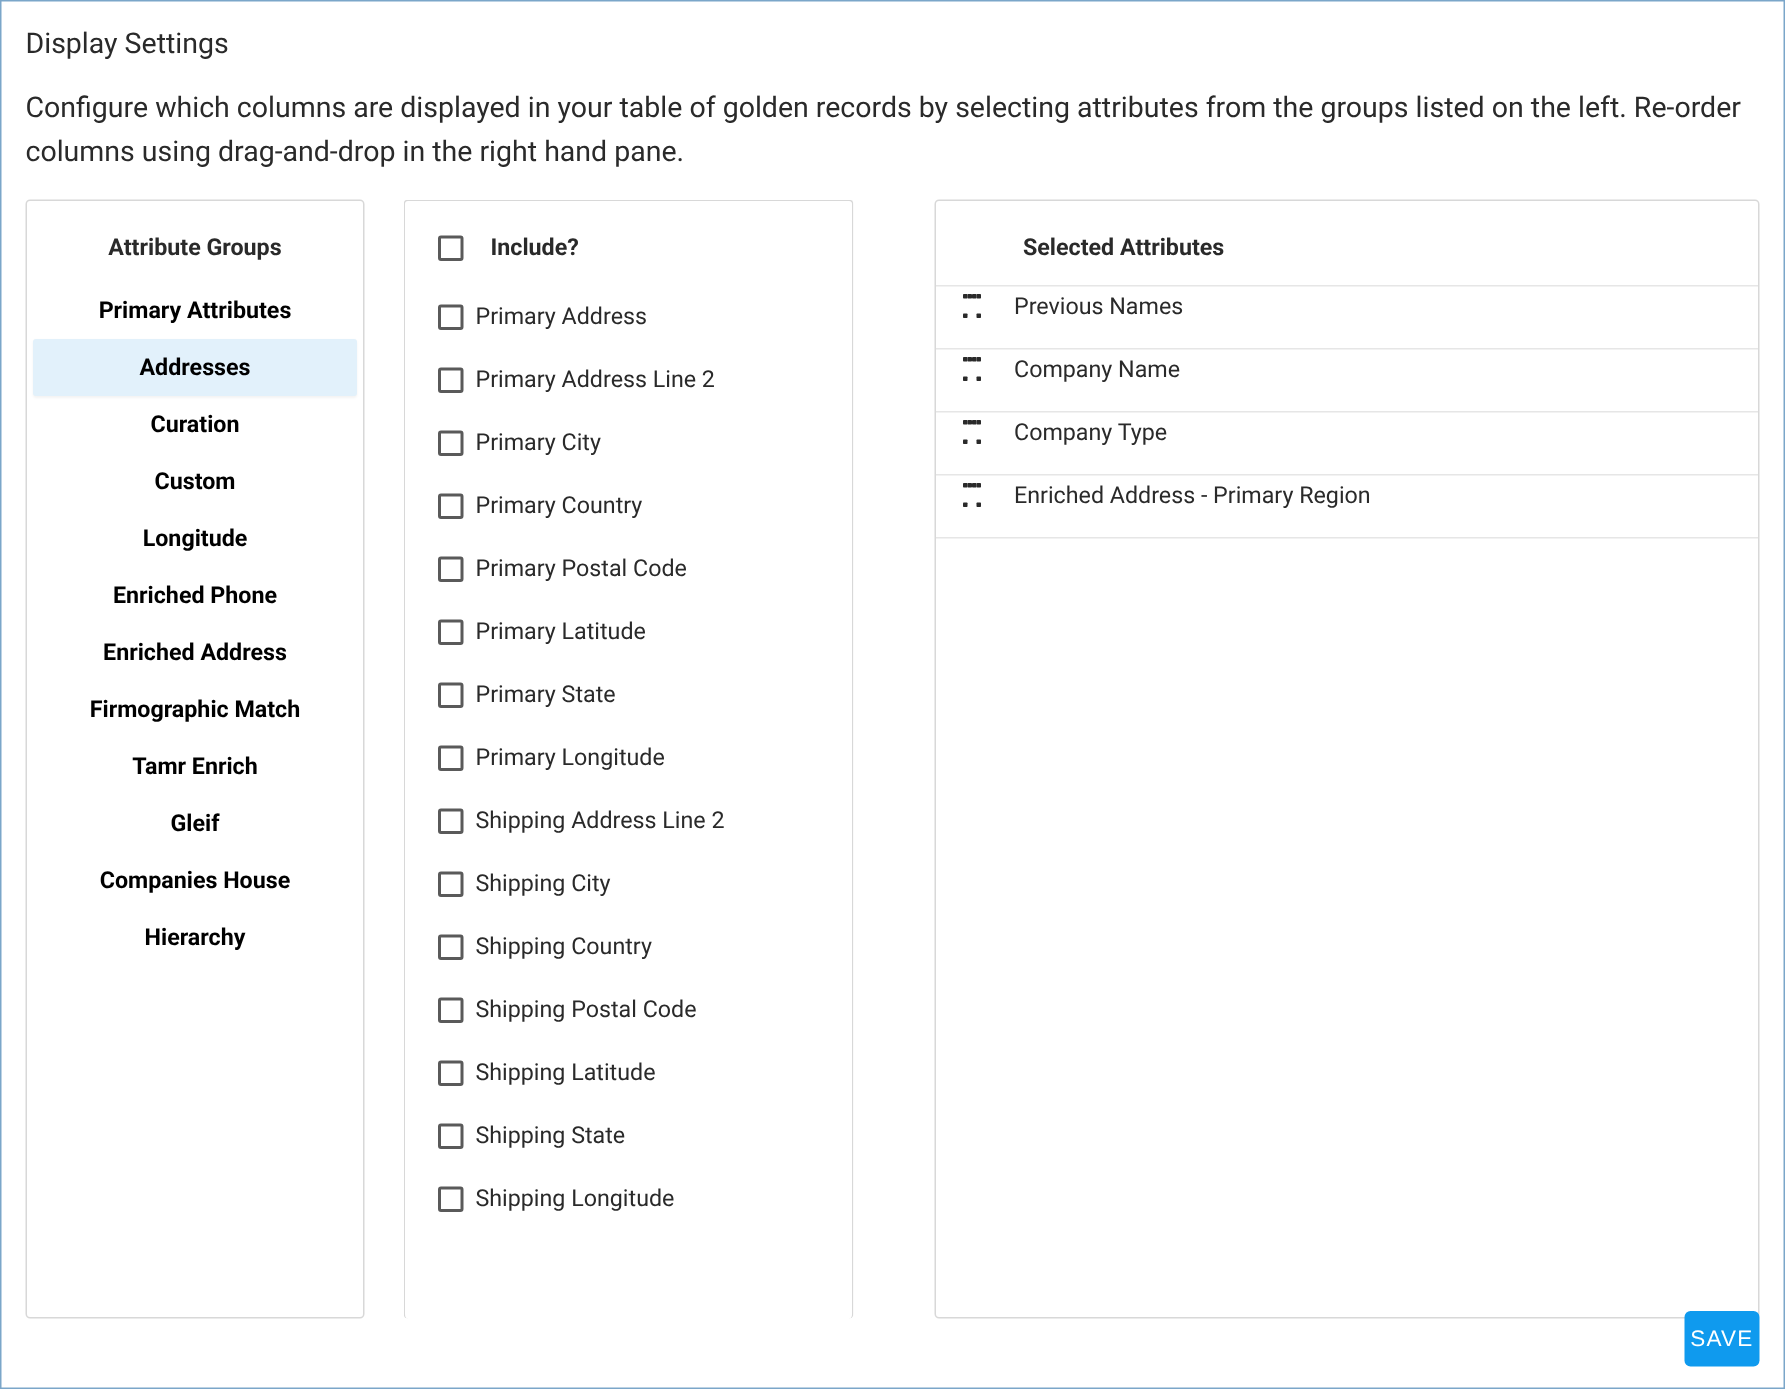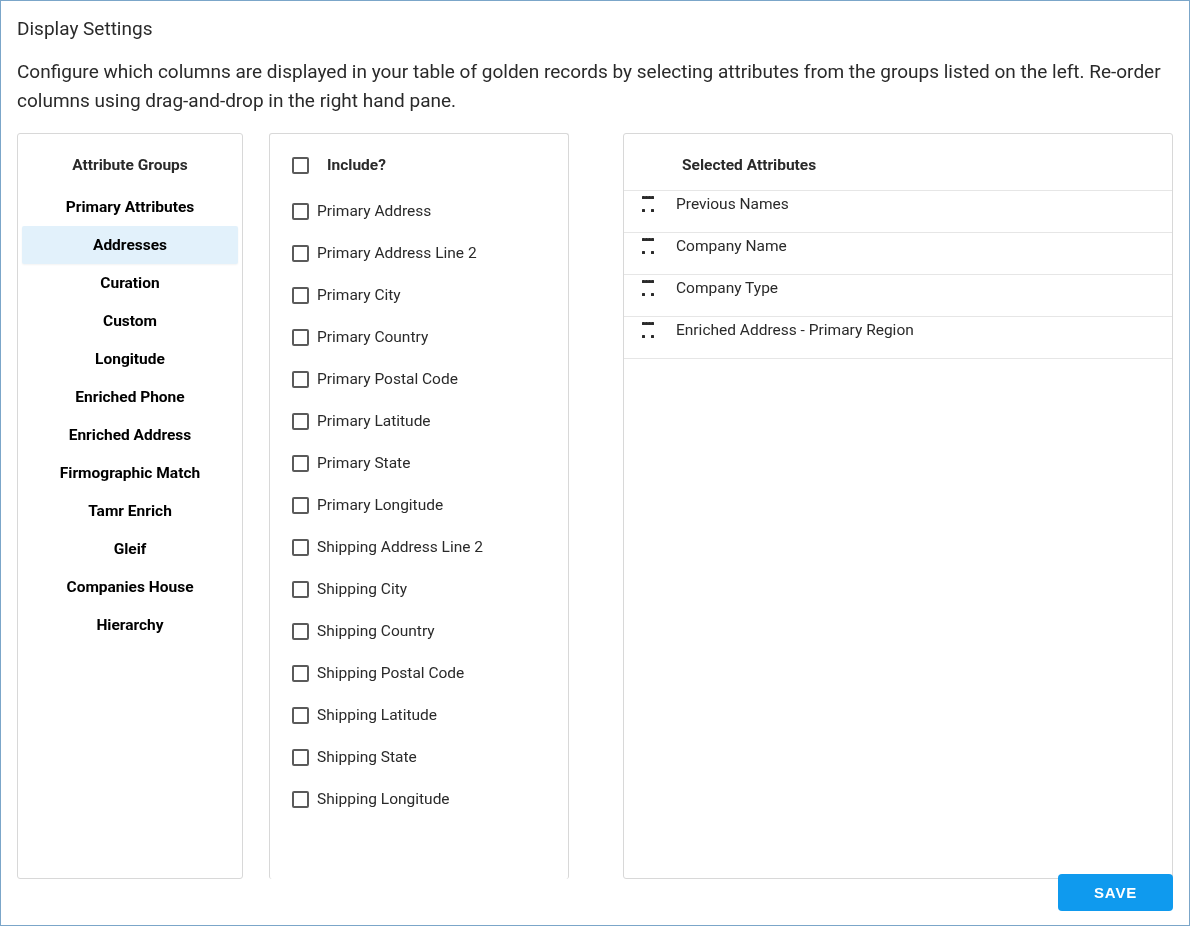--- a/index.html
+++ b/index.html
@@ -160,23 +160,23 @@
     }
     .save-btn {
       position: absolute;
       bottom: 14px;
       right: 16px;
       background: #0f9aee;
       color: #fff;
       border: none;
       border-radius: 4px;
       font-size: 15px;
-      font-weight: 700;
+      font-weight: 400;
       letter-spacing: 0.8px;
-      padding: 10px 36px;
+      padding: 10px 4px;
       cursor: pointer;
     }
   </style>
 </head>
 <body>
 
 <div class="page">
   <h1 class="page-title">Display Settings</h1>
   <p class="page-desc">Configure which columns are displayed in your table of golden records by selecting attributes from the groups listed on the left. Re-order columns using drag-and-drop in the right hand pane.</p>
 

